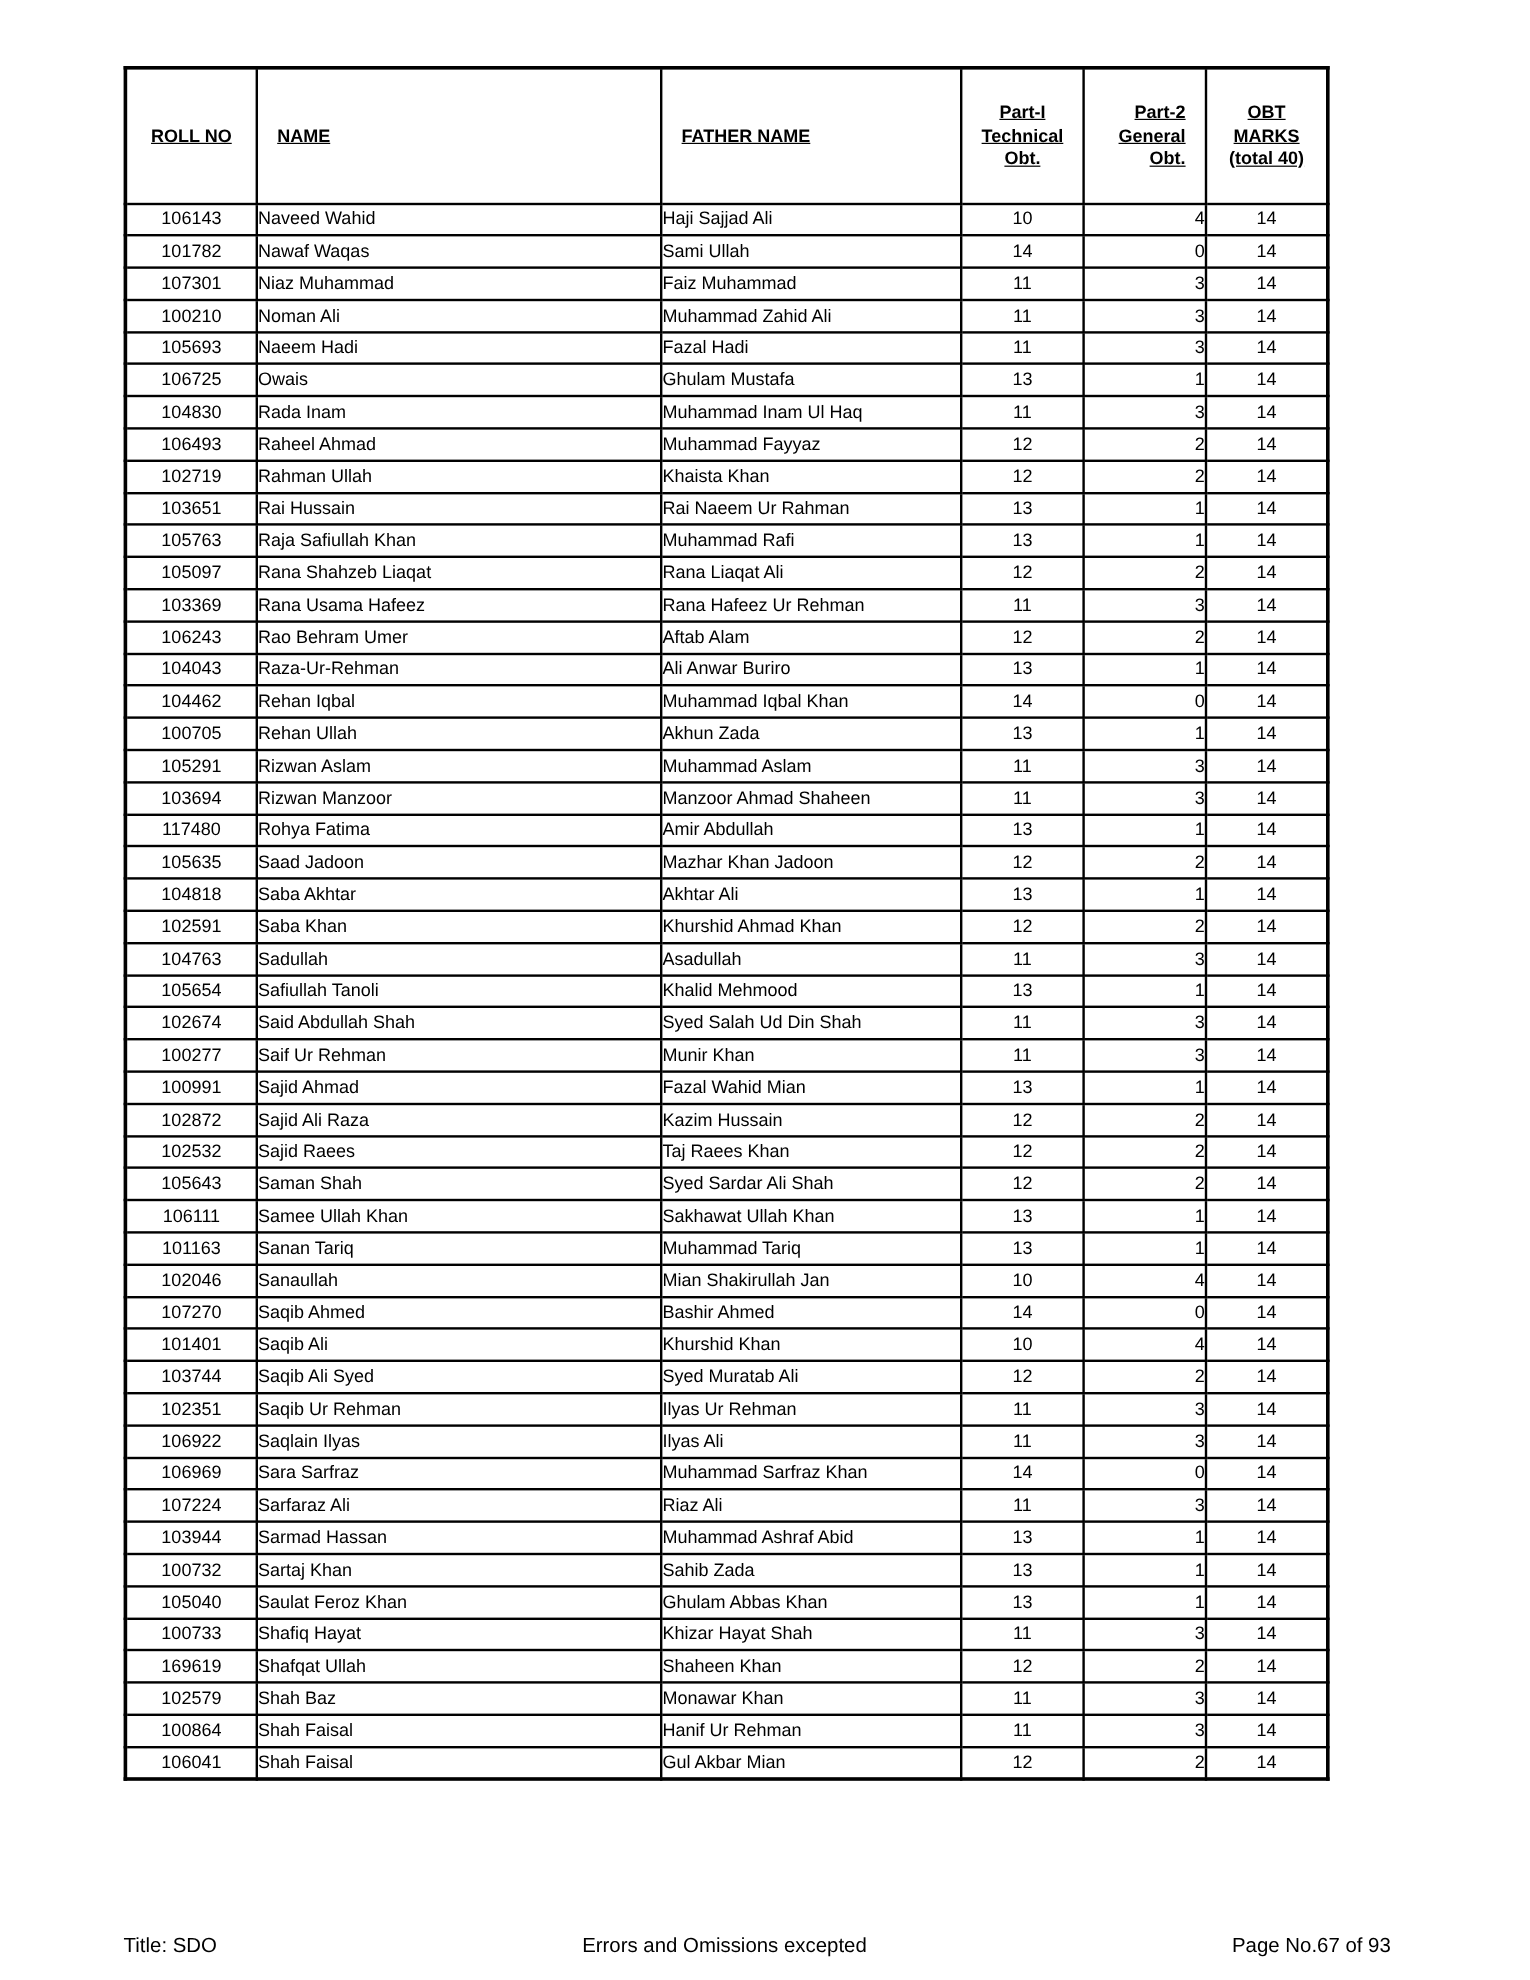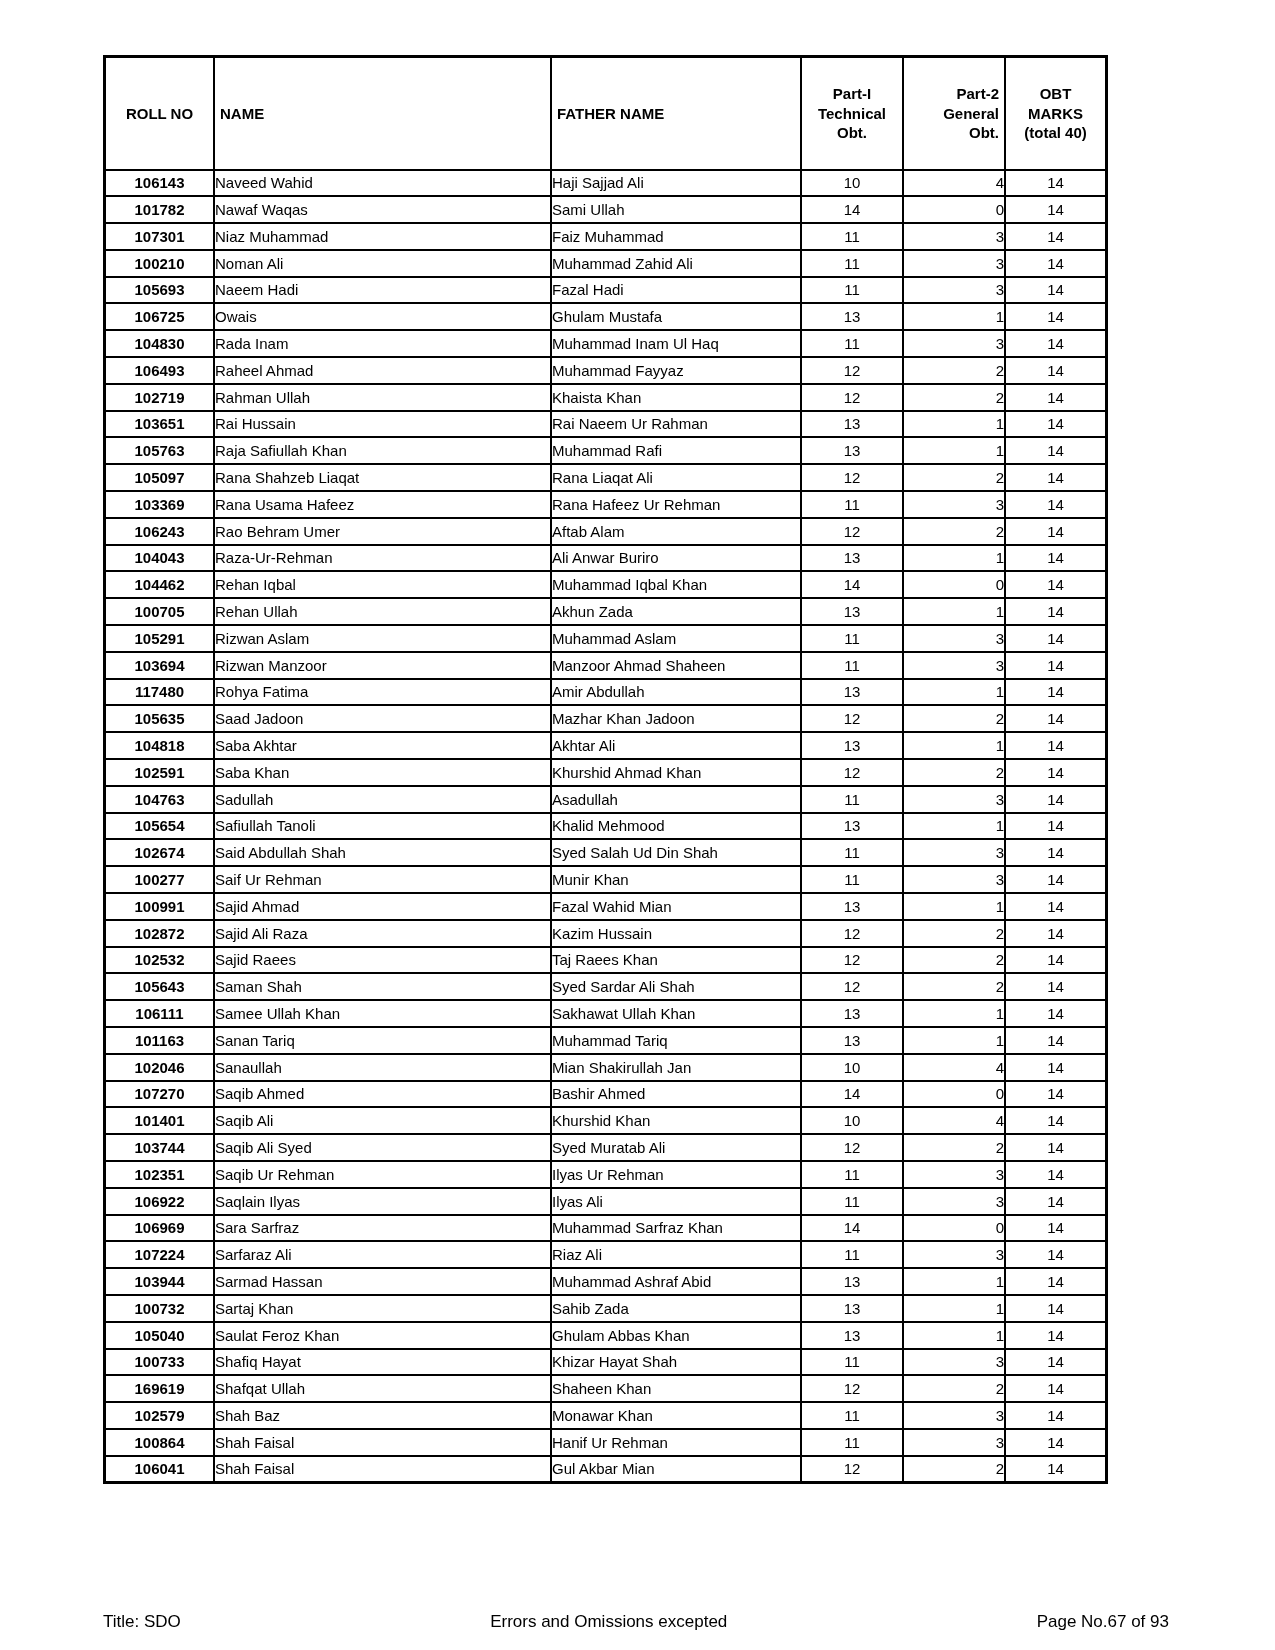--- a/index.html
+++ b/index.html
@@ -36,26 +36,26 @@
   }
   table.results thead tr { height: 113px; }
   table.results tbody tr { height: 26.8px; }
   th { font-weight: bold; }
   .col-0 { width: 107px; text-align: center; }
   .col-1 { width: 335px; text-align: left; padding-left: 5px; }
   .col-2 { width: 248px; text-align: left; padding-left: 5px; }
   .col-3 { width: 100px; text-align: center; }
   .col-4 { width: 100px; text-align: right; }
   .col-5 { width: 99px;  text-align: center; }
-  td.col-0 { font-weight: bold; }
-  th .hline { display: block; padding: 1px 5px; }
+  td.col-0 { font-weight: normal; }
+  th .hline { display: block; padding: 1px 16px; text-decoration: underline; }
   .footer {
     position: absolute;
     left: 103px;
-    right: 106px;
+    right: 116px;
     top: 1612px;
     display: flex;
     justify-content: space-between;
     align-items: flex-start;
     font-size: 17px;
   }
 </style>
 </head>
 <body>
 

